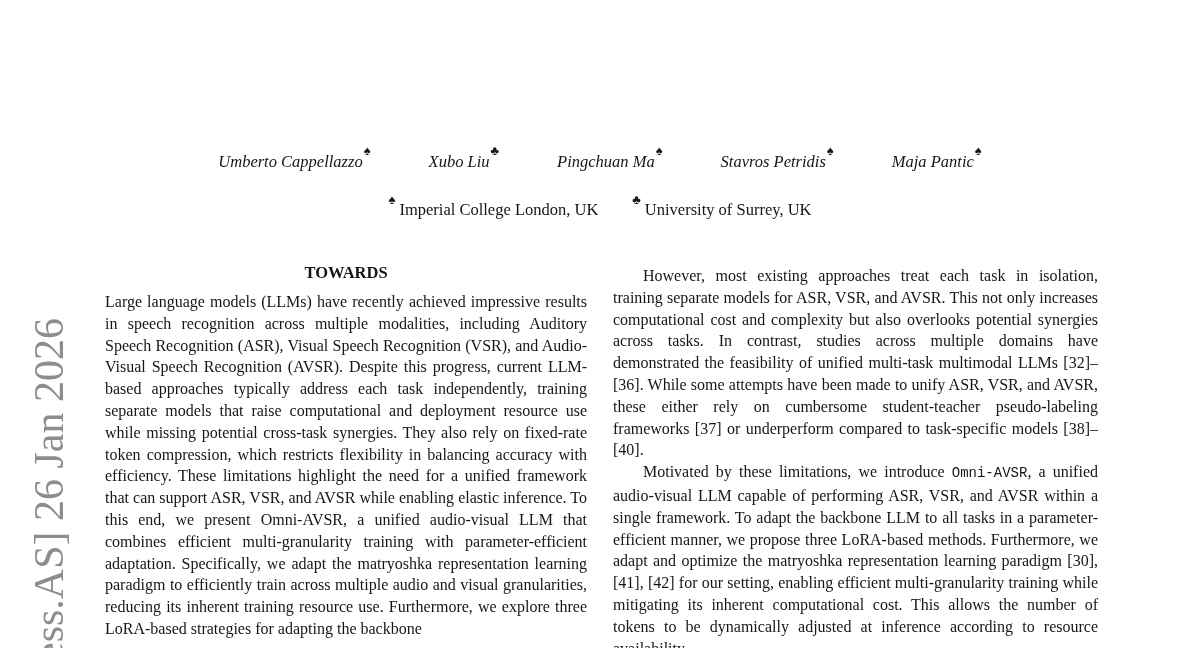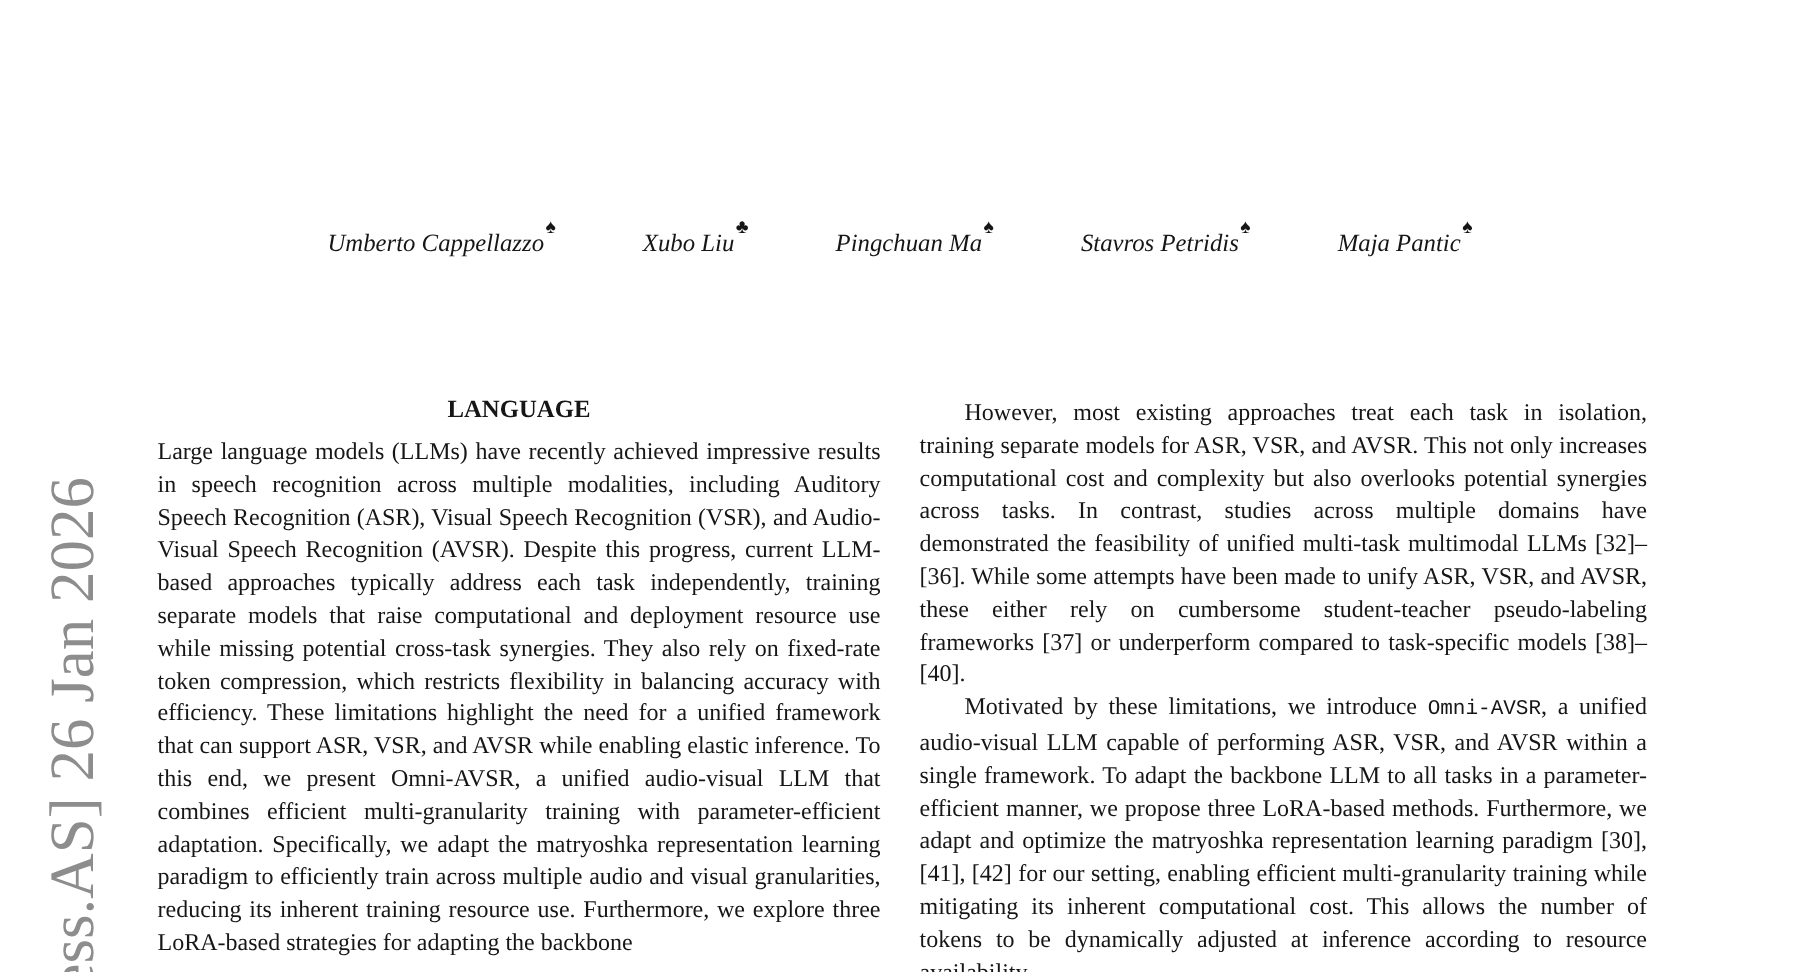--- a/index.html
+++ b/index.html
@@ -105,24 +105,26 @@
 
   <div class="authors">
       <span>Umberto Cappellazzo<sup class="suit">♠</sup></span>
       <span>Xubo Liu<sup class="suit">♣</sup></span>
       <span>Pingchuan Ma<sup class="suit">♠</sup></span>
       <span>Stavros Petridis<sup class="suit">♠</sup></span>
       <span>Maja Pantic<sup class="suit">♠</sup></span>
     </div>
 
   <div class="affils">
+      <span class="affil"><sup class="suit">♠</sup>Imperial College London, UK</span>
+      <span class="affil"><sup class="suit">♣</sup>University of Surrey, UK</span>
     </div>
 
   <div class="col-left">
-    <div class="abs-heading">LANGUAGE</div>
+    <div class="abs-heading">TOWARDS</div>
     <p class="body"><span>Large language models (LLMs) have recently achieved impressive results in speech recognition across multiple modalities, including Auditory Speech Recognition (ASR), Visual Speech Recognition (VSR), and Audio-Visual Speech Recognition (AVSR). Despite this progress, current LLM-based approaches typically address each task independently, training separate models that raise computational and deployment resource use while missing potential cross-task synergies. They also rely on fixed-rate token compression, which restricts flexibility in balancing accuracy with efficiency. These limitations highlight the need for a unified framework that can support ASR, VSR, and AVSR while enabling elastic inference. To this end, we present Omni-AVSR, a unified audio-visual LLM that combines efficient multi-granularity training with parameter-efficient adaptation. Specifically, we adapt the matryoshka representation learning paradigm to efficiently train across multiple audio and visual granularities, reducing its inherent training resource use. Furthermore, we explore three LoRA-based strategies for adapting the backbone</span></p>
   </div>
 
   <div class="col-right">
     <p class="body indent"><span>However, most existing approaches treat each task </span><span class="seg-b">in isolation</span><span>, training </span><span class="seg-i">separate</span><span> models for ASR, VSR, and AVSR. This not only increases computational cost and complexity but also overlooks potential synergies across tasks. In contrast, studies across multiple domains have demonstrated the feasibility of unified multi-task multimodal LLMs [32]–[36]. While some attempts have been made to unify ASR, VSR, and AVSR, these either rely on cumbersome student-teacher pseudo-labeling frameworks [37] or underperform compared to task-specific models [38]–[40].</span></p>
     <p class="body indent"><span>Motivated by these limitations, we introduce </span><span class="seg-m">Omni-AVSR</span><span>, a </span><span class="seg-i">unified</span><span> audio-visual LLM capable of performing ASR, VSR, and AVSR within a </span><span class="seg-b">single framework</span><span>. To adapt the backbone LLM to all tasks in a parameter-efficient manner, we propose three </span><span class="seg-i">LoRA</span><span>-based methods. Furthermore, we adapt and optimize the </span><span class="seg-i">matryoshka representation learning</span><span> paradigm [30], [41], [42] for our setting, enabling </span><span class="seg-b">efficient multi-granularity training</span><span> while mitigating its inherent computational cost. This allows the number of tokens to be dynamically adjusted at inference according to resource availability</span></p>
   </div>
 
 </div>
 

